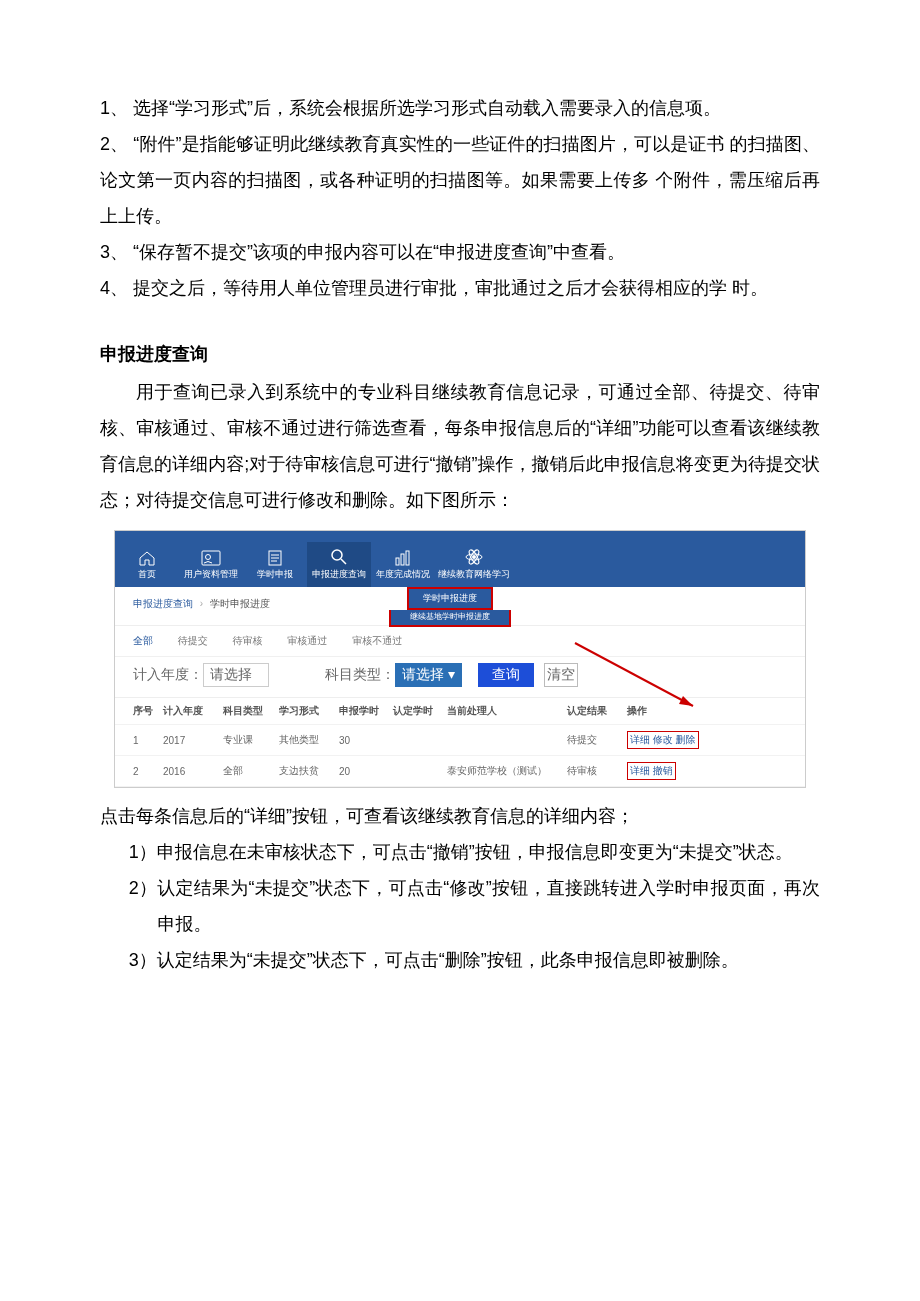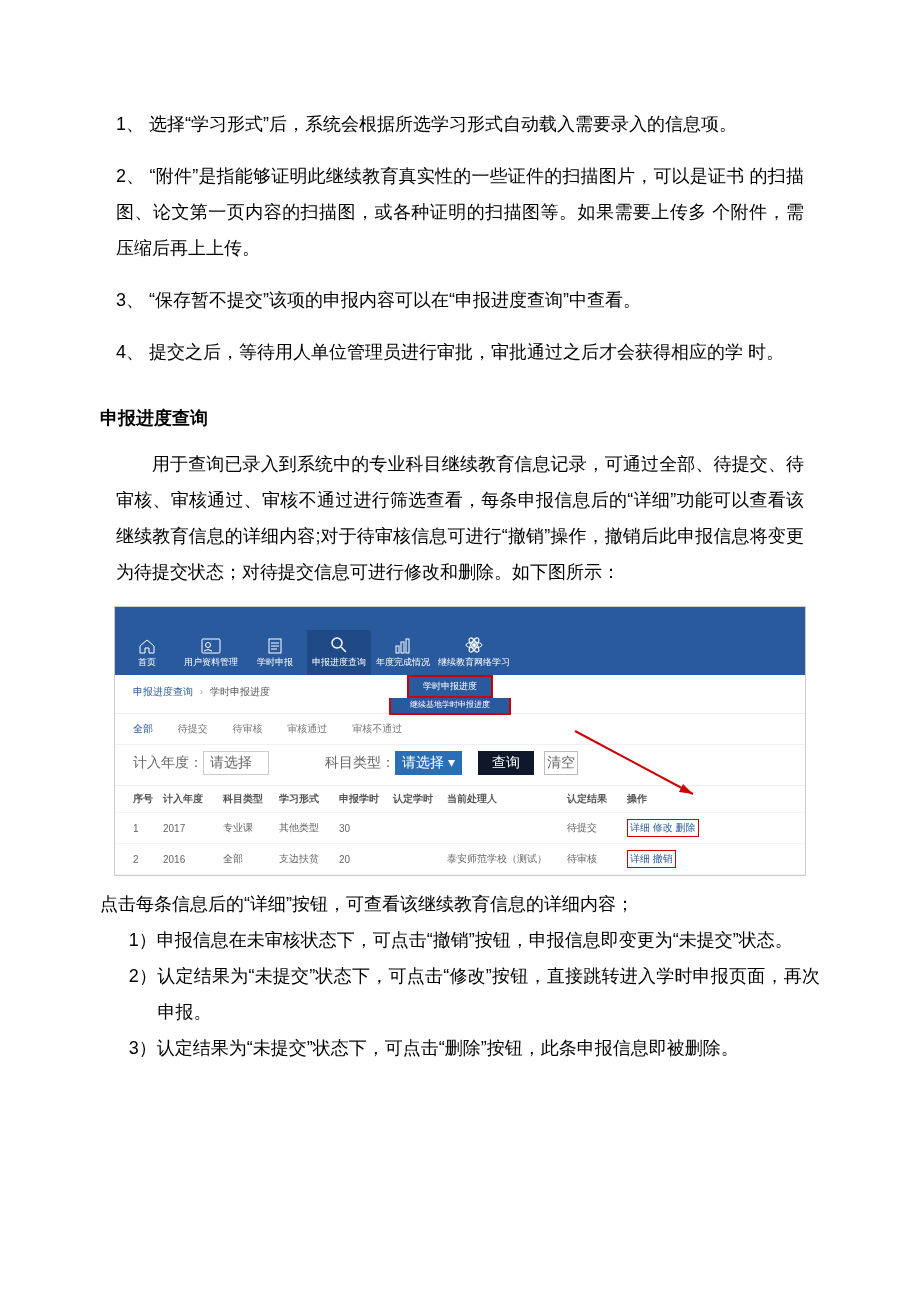--- a/index.html
+++ b/index.html
@@ -1,40 +1,40 @@
 <!DOCTYPE html>
 <html><head>
 <meta charset="utf-8">
 <style>
   body{margin:0;background:#fff;font-family:"Microsoft YaHei","SimSun",sans-serif;color:#000}
   .page{width:920px;margin:0 auto;padding:90px 100px 60px 100px;box-sizing:border-box}
   .body-text{font-size:18px;line-height:2.0;text-align:justify}
-  .body-text p{margin:16px}
+  .body-text p{margin:0}
   .section-title{font-weight:bold;font-size:18px;margin:36px 0 8px 0}
   .indent{text-indent:2em}
   .fig{width:690px;margin:12px auto 10px auto;border:1px solid #ccc;background:#fff;font-size:10px;color:#555}
-  .navbar{background:#2a5a9e;color:#fff;display:flex;align-items:flex-end;height:68px}
+  .navbar{background:#2a5a9e;color:#fff;display:flex;align-items:flex-end;height:56px}
   .nav-item{width:64px;text-align:center;padding-bottom:6px}
   .nav-item.active{background:#1f4a85}
   .nav-item .ico{display:block;margin:6px auto 2px auto}
   .nav-lab{font-size:9px}
   .subnav{background:#fff;position:relative;height:38px}
   .subnav-inner{position:absolute;left:274px;top:0;display:flex;flex-direction:column;align-items:center}
   .sub-btn{background:#2a5a9e;color:#fff;font-size:9px;padding:3px 14px;border:2px solid #c00;margin-top:0}
   .sub-btn + .sub-btn{margin-top:0;border-top:none;font-size:8px;line-height:1.1}
   .crumb{position:absolute;left:18px;top:10px;font-size:10px;color:#2a5a9e}
   .crumb span.sep{color:#aaa;margin:0 4px}
   .crumb .cur{color:#555}
   .tabs{border-top:1px solid #eee;padding:8px 18px;font-size:10px;color:#777}
   .tabs span{margin-right:22px}
   .tabs .on{color:#2a5a9e}
   .filter{padding:6px 18px 10px 18px;font-size:14px;color:#666;border-top:1px solid #f0f0f0;display:flex;align-items:center}
   .sel{display:inline-block;border:1px solid #ccc;padding:2px 6px;min-width:52px;margin-right:16px}
   .sel.blue{background:#2a6fb5;color:#fff;border-color:#2a6fb5}
-  .btn-q{background:#0f172a;color:#fff;padding:3px 14px;margin-right:10px}
+  .btn-q{background:#1d4ed8;color:#fff;padding:3px 14px;margin-right:10px}
   .btn-c{border:1px solid #bbb;padding:2px 2px}
   .grid{border-top:1px solid #eee}
   .grid-row{display:flex;padding:6px 18px;font-size:10px;color:#666;border-bottom:1px solid #f2f2f2;align-items:center}
   .grid-row.hd{color:#555;font-weight:bold}
   .c0{width:30px}.c1{width:60px}.c2{width:56px}.c3{width:60px}.c4{width:54px}.c5{width:54px}.c6{width:120px}.c7{width:60px}.c8{flex:1;color:#2a5a9e}
   .grid-row.hd .c8{color:#555}
   .op-box{border:1px solid #c00;padding:1px 2px;display:inline-block}
   .arrow-wrap{position:relative}
   .arrow{position:absolute;right:100px;top:-60px;width:140px;height:80px;pointer-events:none}
   .list-block{font-size:18px;line-height:2.0}

